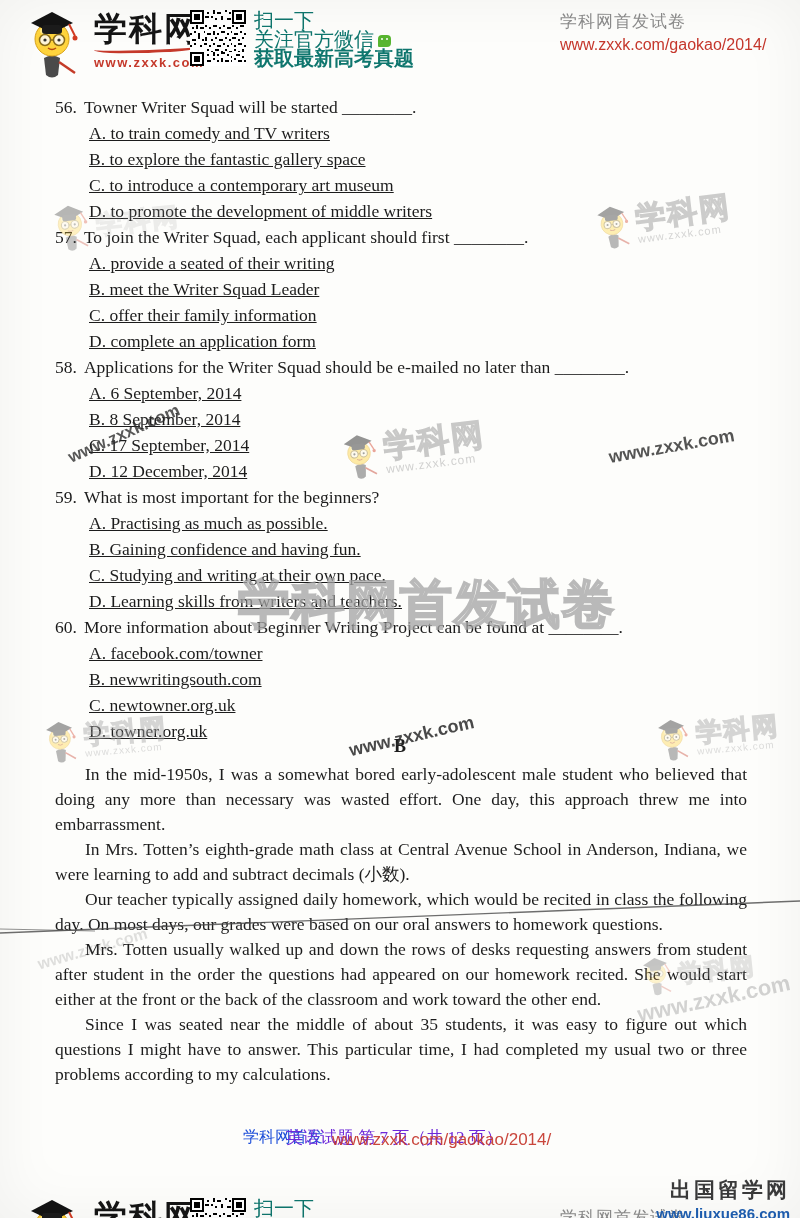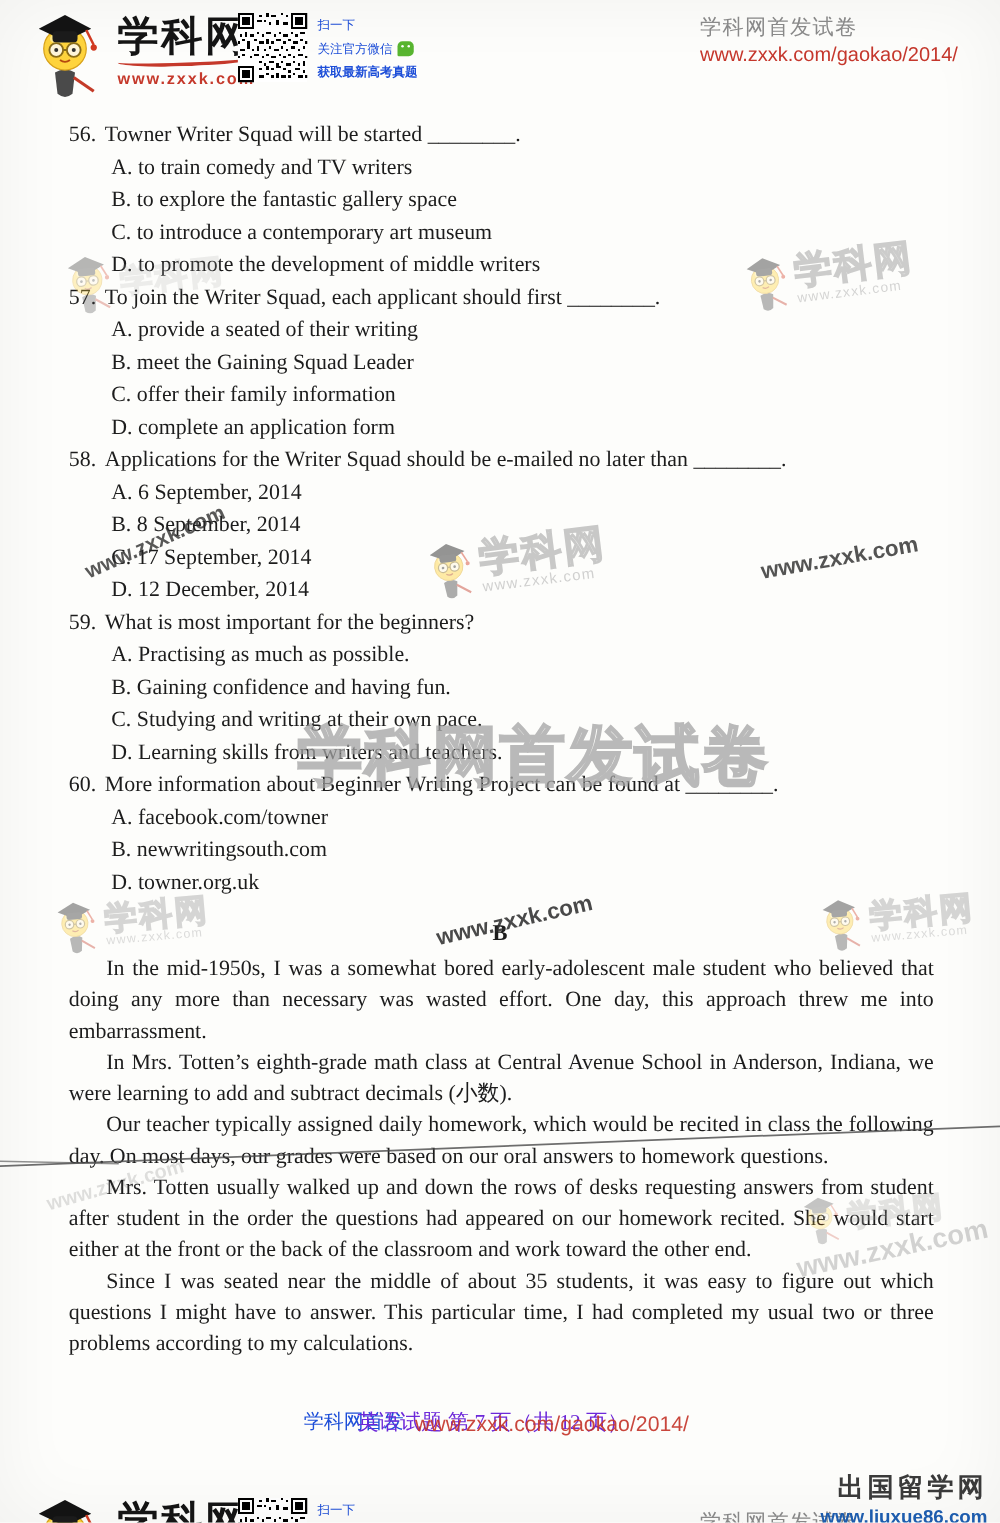--- a/index.html
+++ b/index.html
@@ -13,35 +13,35 @@
   .header{position:absolute;left:22px;right:20px;height:66px;font-family:"Liberation Sans", sans-serif;}
   .header--top{top:8px;}
   .header--bottom{top:1196px;}
   .mascot-box{position:absolute;left:0;top:0;width:66px;height:70px;}
   .brand{position:absolute;left:72px;top:4px;}
   .brand .zh{font-size:33px;font-weight:900;letter-spacing:2px;color:#151515;line-height:34px;}
   .brand .swoosh{width:110px;height:7px;border-bottom:3px solid #c5392b;border-radius:50%;
        transform:rotate(-2deg);margin-top:-3px;}
   .brand .en{font-size:13px;font-weight:700;color:#c5392b;letter-spacing:1.5px;margin-top:2px;}
   .qr-box{position:absolute;left:168px;top:2px;width:56px;height:56px;}
-  .qr-caption{position:absolute;left:232px;top:3px;font-size:10px;line-height:19px;color:#1d4ed8;}
+  .qr-caption{position:absolute;left:232px;top:3px;font-size:20px;line-height:19px;color:#0f766e;}
   .qr-caption .row{white-space:nowrap;}
   .wechat-dot{display:inline-block;width:13px;height:12px;background:#58b530;border-radius:4px 4px 4px 1px;
        margin-left:4px;vertical-align:middle;position:relative;}
   .wechat-dot::after{content:"";position:absolute;left:3px;top:3px;width:2px;height:2px;background:#fff;
        border-radius:50%;box-shadow:5px 0 0 #fff;}
   .header-right{position:absolute;left:538px;top:2px;}
   .header-right .t{font-size:17px;color:#8b8b8b;letter-spacing:1px;}
   .header-right .u{font-size:16px;color:#c5372c;margin-top:3px;}
 
   
   .questions{position:absolute;left:55px;right:46px;top:94px;}
   .qline{font-size:17.5px;line-height:26px;white-space:nowrap;}
   .qnum{margin-right:7px;}
-  .opt{padding-left:34px;}
+  .opt{padding-left:34px;text-decoration:underline;}
 
   
   .section-label{position:absolute;left:0;right:0;top:736px;text-align:center;
        font-size:18px;font-weight:700;}
   .passage{position:absolute;left:55px;width:692px;top:762px;font-size:17.5px;line-height:25px;
        text-align:justify;}
   .passage p{margin:0;text-indent:30px;}
   .uline{text-underline-offset:3px;}
 
   
@@ -149,39 +149,40 @@
 
   <div class="questions">
     <div class="qline stem"><span class="qnum">56.</span><span>Towner Writer Squad will be started ________.</span></div>
     <div class="qline opt">A. to train comedy and TV writers</div>
     <div class="qline opt">B. to explore the fantastic gallery space</div>
     <div class="qline opt">C. to introduce a contemporary art museum</div>
     <div class="qline opt">D. to promote the development of middle writers</div>
 
     <div class="qline stem"><span class="qnum">57.</span><span>To join the Writer Squad, each applicant should first ________.</span></div>
     <div class="qline opt">A. provide a seated of their writing</div>
-    <div class="qline opt">B. meet the Gaining Squad Leader</div>
+    <div class="qline opt">B. meet the Writer Squad Leader</div>
     <div class="qline opt">C. offer their family information</div>
     <div class="qline opt">D. complete an application form</div>
 
     <div class="qline stem"><span class="qnum">58.</span><span>Applications for the Writer Squad should be e-mailed no later than ________.</span></div>
     <div class="qline opt">A. 6 September, 2014</div>
     <div class="qline opt">B. 8 September, 2014</div>
     <div class="qline opt">C. 17 September, 2014</div>
     <div class="qline opt">D. 12 December, 2014</div>
 
     <div class="qline stem"><span class="qnum">59.</span><span>What is most important for the beginners?</span></div>
     <div class="qline opt">A. Practising as much as possible.</div>
     <div class="qline opt">B. Gaining confidence and having fun.</div>
     <div class="qline opt">C. Studying and writing at their own pace.</div>
     <div class="qline opt">D. Learning skills from writers and teachers.</div>
 
     <div class="qline stem"><span class="qnum">60.</span><span>More information about Beginner Writing Project can be found at ________.</span></div>
     <div class="qline opt">A. facebook.com/towner</div>
     <div class="qline opt">B. newwritingsouth.com</div>
+    <div class="qline opt">C. newtowner.org.uk</div>
     <div class="qline opt">D. towner.org.uk</div>
   </div>
 
   <div class="section-label">B</div>
 
   <div class="passage">
     <p><span>In the mid-1950s, I was a somewhat bored early-adolescent male student who believed that </span><span class="uline">doing any more than necessary was wasted effort</span><span>. One day, this approach threw me into embarrassment.</span></p>
     <p>In Mrs. Totten’s eighth-grade math class at Central Avenue School in Anderson, Indiana, we were learning to add and subtract decimals (小数).</p>
     <p>Our teacher typically assigned daily homework, which would be recited in class the following day. On most days, our grades were based on our oral answers to homework questions.</p>
     <p>Mrs. Totten usually walked up and down the rows of desks requesting answers from student after student in the order the questions had appeared on our homework recited. She would start either at the front or the back of the classroom and work toward the other end.</p>

